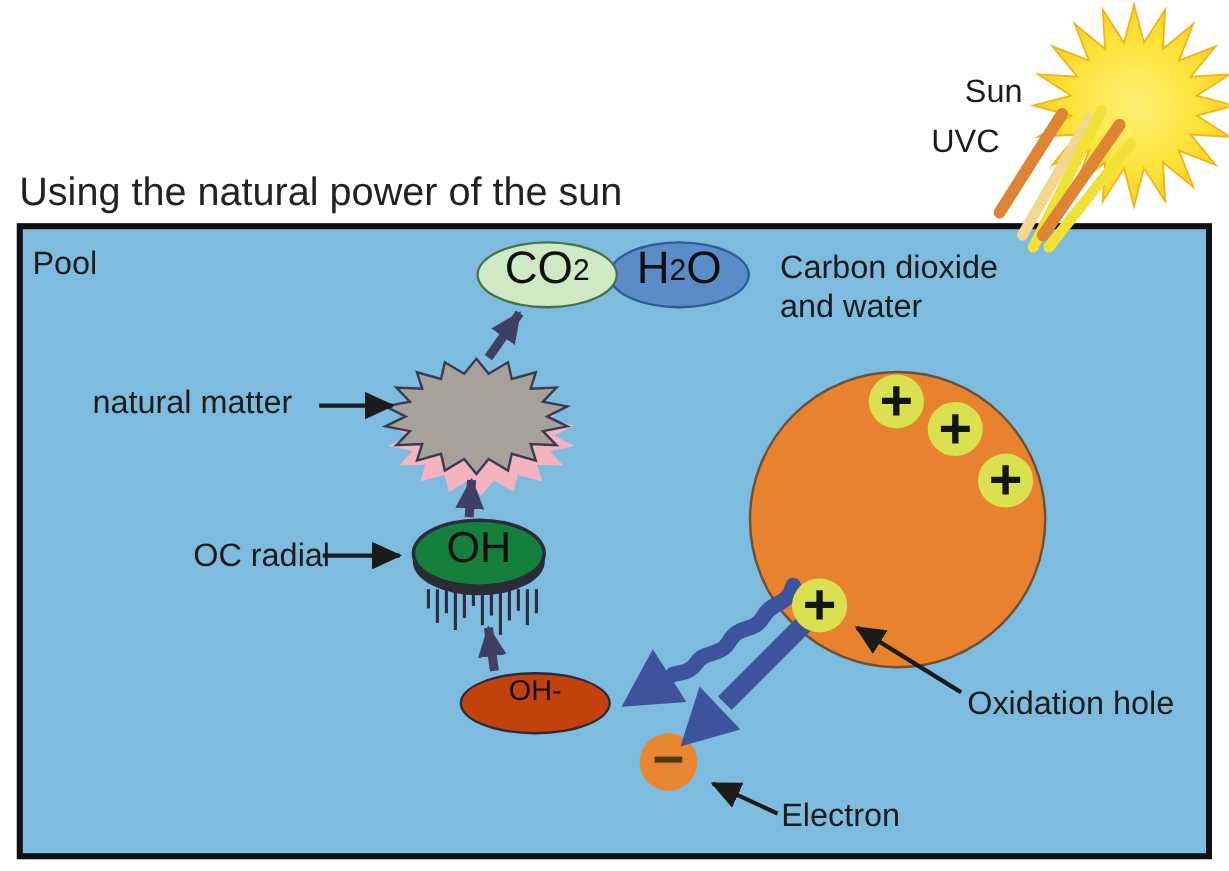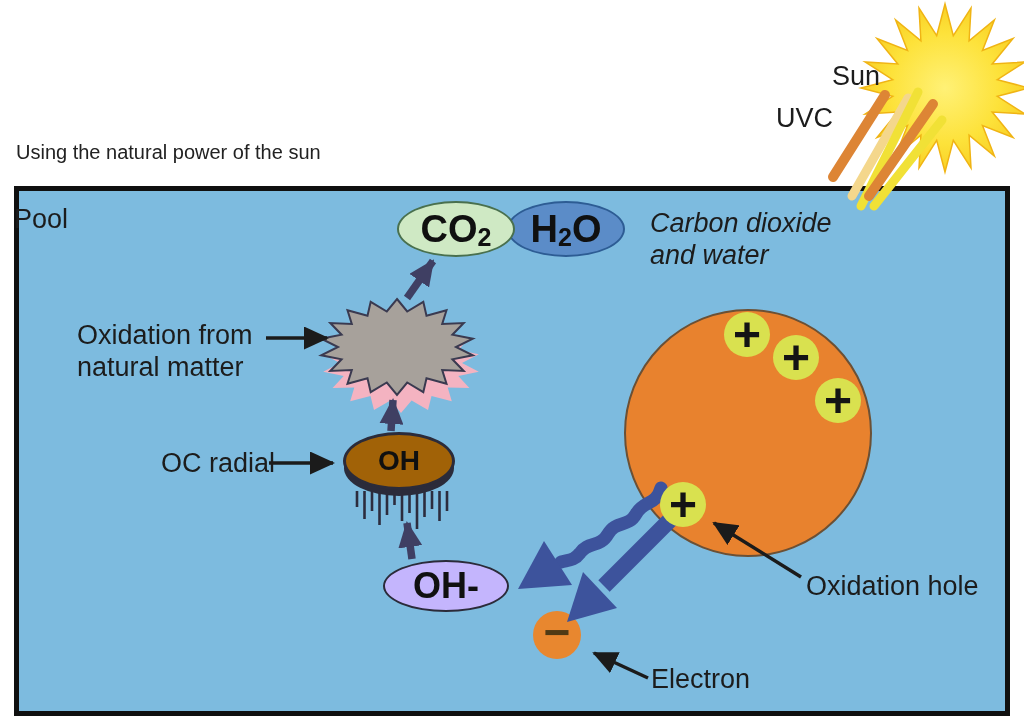--- a/index.html
+++ b/index.html
@@ -1,33 +1,33 @@
 <!DOCTYPE html>
 <html><head>
 <meta charset="utf-8">
 <style>
   html,body{margin:0;padding:0;background:#ffffff;}
   #app{position:relative;width:1024px;height:726px;background:#ffffff;
        font-family:"Liberation Sans",sans-serif;color:#1c1c1c;overflow:hidden;}
   .abs{position:absolute;}
   .label{font-size:27px;line-height:32px;color:#1c1c1c;white-space:nowrap;}
-  .title{font-size:20px;color:#222;}
-  .ellipse{display:flex;align-items:center;justify-content:center;border-radius:50%;
-           box-sizing:border-box;font-weight:bold;z-index:4;color:#101010;}
+  .title{font-size:33px;color:#222;}
+  .ellipse{display:flex;justify-content:center;border-radius:50%;
+           box-sizing:border-box;font-weight:normal;z-index:4;color:#101010;}
   .sub{font-size:25px;transform:translateY(8px);}
   #pool{left:14px;top:186px;width:996px;height:530px;background:#7dbbdf;
         border:5px solid #101010;box-sizing:border-box;z-index:1;}
   #co2{left:397px;top:201px;width:118px;height:56px;background:#cfe9c4;
        border:2px solid #49704e;font-size:38px;z-index:5;}
   #h2o{left:507px;top:201px;width:118px;height:56px;background:#5b8cc8;
        border:2px solid #2d5c94;font-size:38px;z-index:4;}
-  #oh{left:343px;top:432px;width:112px;height:58px;background:#a16207;
-      border:3px solid #2b2b3a;font-size:28px;box-shadow:0 7px 0 -1px #2b2b3a;}
-  #ohminus{left:383px;top:560px;width:126px;height:52px;background:#c4b5fd;
-      border:2px solid #2b2b3a;font-size:36px;}
+  #oh{left:343px;top:432px;width:112px;height:58px;background:#15803d;
+      border:3px solid #2b2b3a;font-size:36px;box-shadow:0 7px 0 -1px #2b2b3a;}
+  #ohminus{left:383px;top:560px;width:126px;height:52px;background:#c2410c;
+      border:2px solid #2b2b3a;font-size:24px;}
   #semiconductor{left:624px;top:309px;width:248px;height:248px;border-radius:50%;
       background:#e8822e;border:2px solid #6b5035;box-sizing:border-box;z-index:2;}
   .badge{width:46px;height:45px;border-radius:50%;background:#d9e14f;display:flex;
       align-items:center;justify-content:center;z-index:4;}
   .badge span{font-size:48px;font-weight:900;color:#141414;line-height:0;}
   #electron{left:533px;top:611px;width:48px;height:48px;border-radius:50%;
       background:#e8872f;display:flex;align-items:center;justify-content:center;z-index:2;}
   #electron span{font-size:46px;font-weight:900;color:#4f3a15;line-height:0;transform:translateY(-3px);}
   svg{display:block;}
   .overlay{left:0;top:0;z-index:3;pointer-events:none;}
@@ -35,21 +35,21 @@
   .z6{z-index:6;}
 </style>
 </head>
 <body>
 
 <div id="app">
 
   <div class="abs title" style="left:16px;top:141px;">Using the natural power of the sun</div>
 
   <div id="pool" class="abs"></div>
-  <div class="abs label z6" style="left:14px;top:203px;">Pool</div>
+  <div class="abs label z6" style="left:27px;top:203px;">Pool</div>
 
   <div id="semiconductor" class="abs"></div>
   <div id="electron" class="abs">
     <span>−</span>
   </div>
 
   <svg class="abs overlay" width="1024" height="726" viewBox="0 0 1024 726">
     <defs>
       <marker id="navyHead" markerUnits="userSpaceOnUse" markerWidth="26" markerHeight="24" refX="24" refY="12" orient="auto">
         <path d="M0,0 L26,12 L0,24 Z" fill="#3f3f63"></path>
@@ -117,26 +117,25 @@
   <div class="abs badge" style="left:773px;top:335px;">
     <span>+</span>
     </div>
   <div class="abs badge" style="left:815px;top:378px;">
     <span>+</span>
     </div>
   <div class="abs badge" style="left:660px;top:482px;">
     <span>+</span>
     </div>
 
-  <div class="abs label" style="left:650px;top:207px;z-index:4;font-style:italic;">
+  <div class="abs label" style="left:650px;top:207px;z-index:4;">
     <div>Carbon dioxide</div>
     <div>and water</div>
   </div>
   <div class="abs label" style="left:77px;top:319px;z-index:4;">
-    <div>Oxidation from</div>
     <div>natural matter</div>
   </div>
   <div class="abs label" style="left:131px;top:447px;z-index:4;margin-left:30px;">OC radial</div>
   <div class="abs label" style="left:806px;top:570px;z-index:4;">Oxidation hole</div>
   <div class="abs label" style="left:651px;top:663px;z-index:4;">Electron</div>
 
   <svg id="sunsvg" class="abs" width="264" height="222" viewBox="760 0 264 222">
     <defs>
       <radialGradient id="sunGrad" cx="50%" cy="50%" r="60%">
         <stop offset="0%" stop-color="#fff176"></stop>
@@ -146,16 +145,16 @@
     </defs>
     <polygon fill="url(#sunGrad)" stroke="#f0b414" stroke-width="1.5" points="945.0,4.0 953.3,35.7 971.0,8.1 969.1,40.8 994.4,20.0 982.5,50.5 1013.0,38.6 992.2,63.9 1024.9,62.0 997.3,79.7 1029.0,88.0 997.3,96.3 1024.9,114.0 992.2,112.1 1013.0,137.4 982.5,125.5 994.4,156.0 969.1,135.2 971.0,167.9 953.3,140.3 945.0,172.0 936.7,140.3 919.0,167.9 920.9,135.2 895.6,156.0 907.5,125.5 877.0,137.4 897.8,112.1 865.1,114.0 892.7,96.3 861.0,88.0 892.7,79.7 865.1,62.0 897.8,63.9 877.0,38.6 907.5,50.5 895.6,20.0 920.9,40.8 919.0,8.1 936.7,35.7"></polygon>
     <g stroke-linecap="round">
       <line x1="885" y1="95" x2="833" y2="177" stroke="#dd8535" stroke-width="10"></line>
       <line x1="908" y1="98" x2="852" y2="196" stroke="#f4d78c" stroke-width="9"></line>
       <line x1="918" y1="92" x2="861" y2="206" stroke="#f1e136" stroke-width="9"></line>
       <line x1="933" y1="104" x2="869" y2="196" stroke="#dd8535" stroke-width="10"></line>
       <line x1="942" y1="120" x2="874" y2="206" stroke="#f1e136" stroke-width="9"></line>
     </g>
   </svg>
-  <div class="abs label z6" style="left:832px;top:60px;text-align:right;">Sun</div>
+  <div class="abs label z6" style="left:804px;top:60px;text-align:right;">Sun</div>
   <div class="abs label z6" style="left:776px;top:102px;text-align:center;">UVC</div>
 
 </div>
 
 </body></html>

